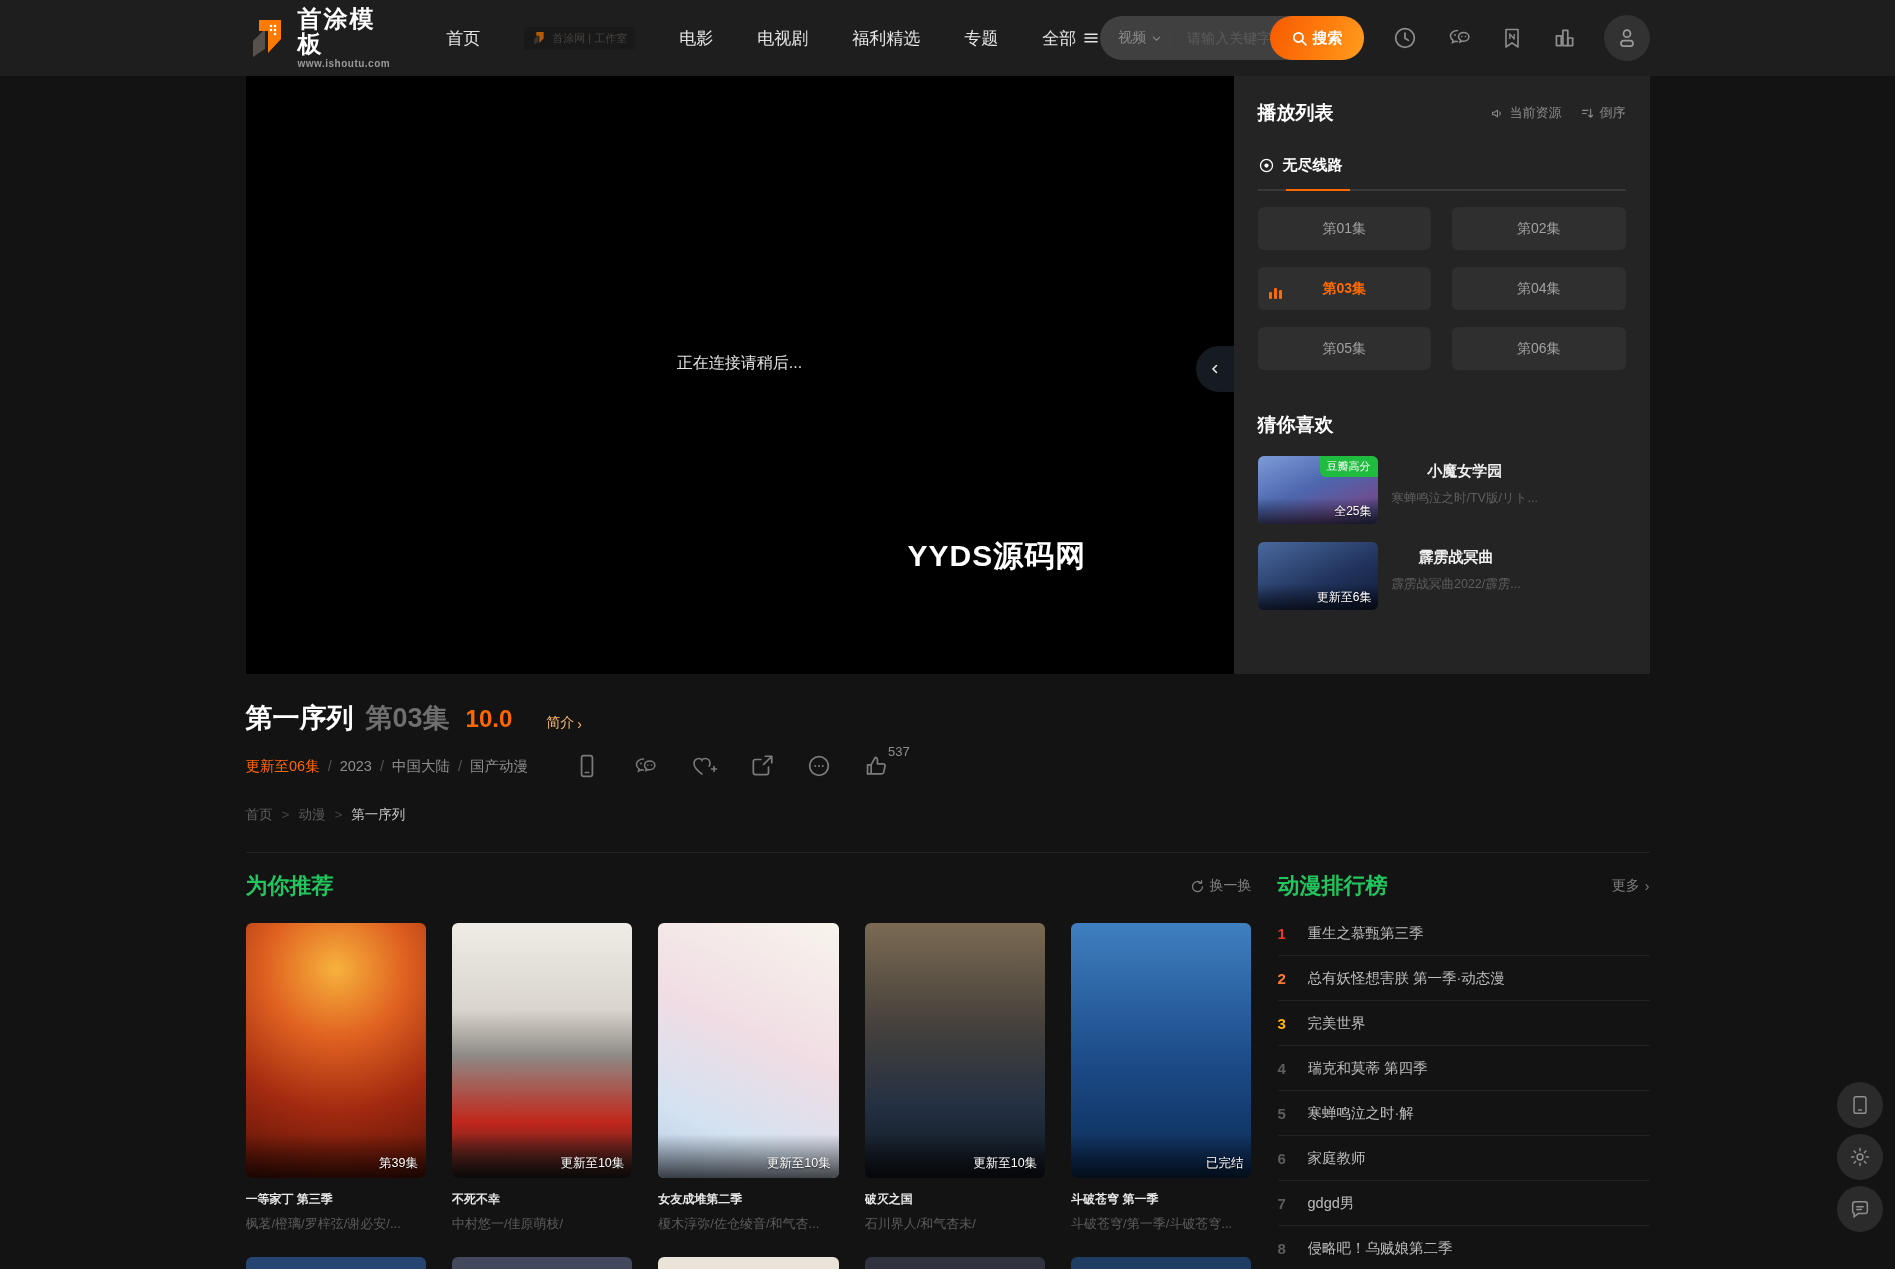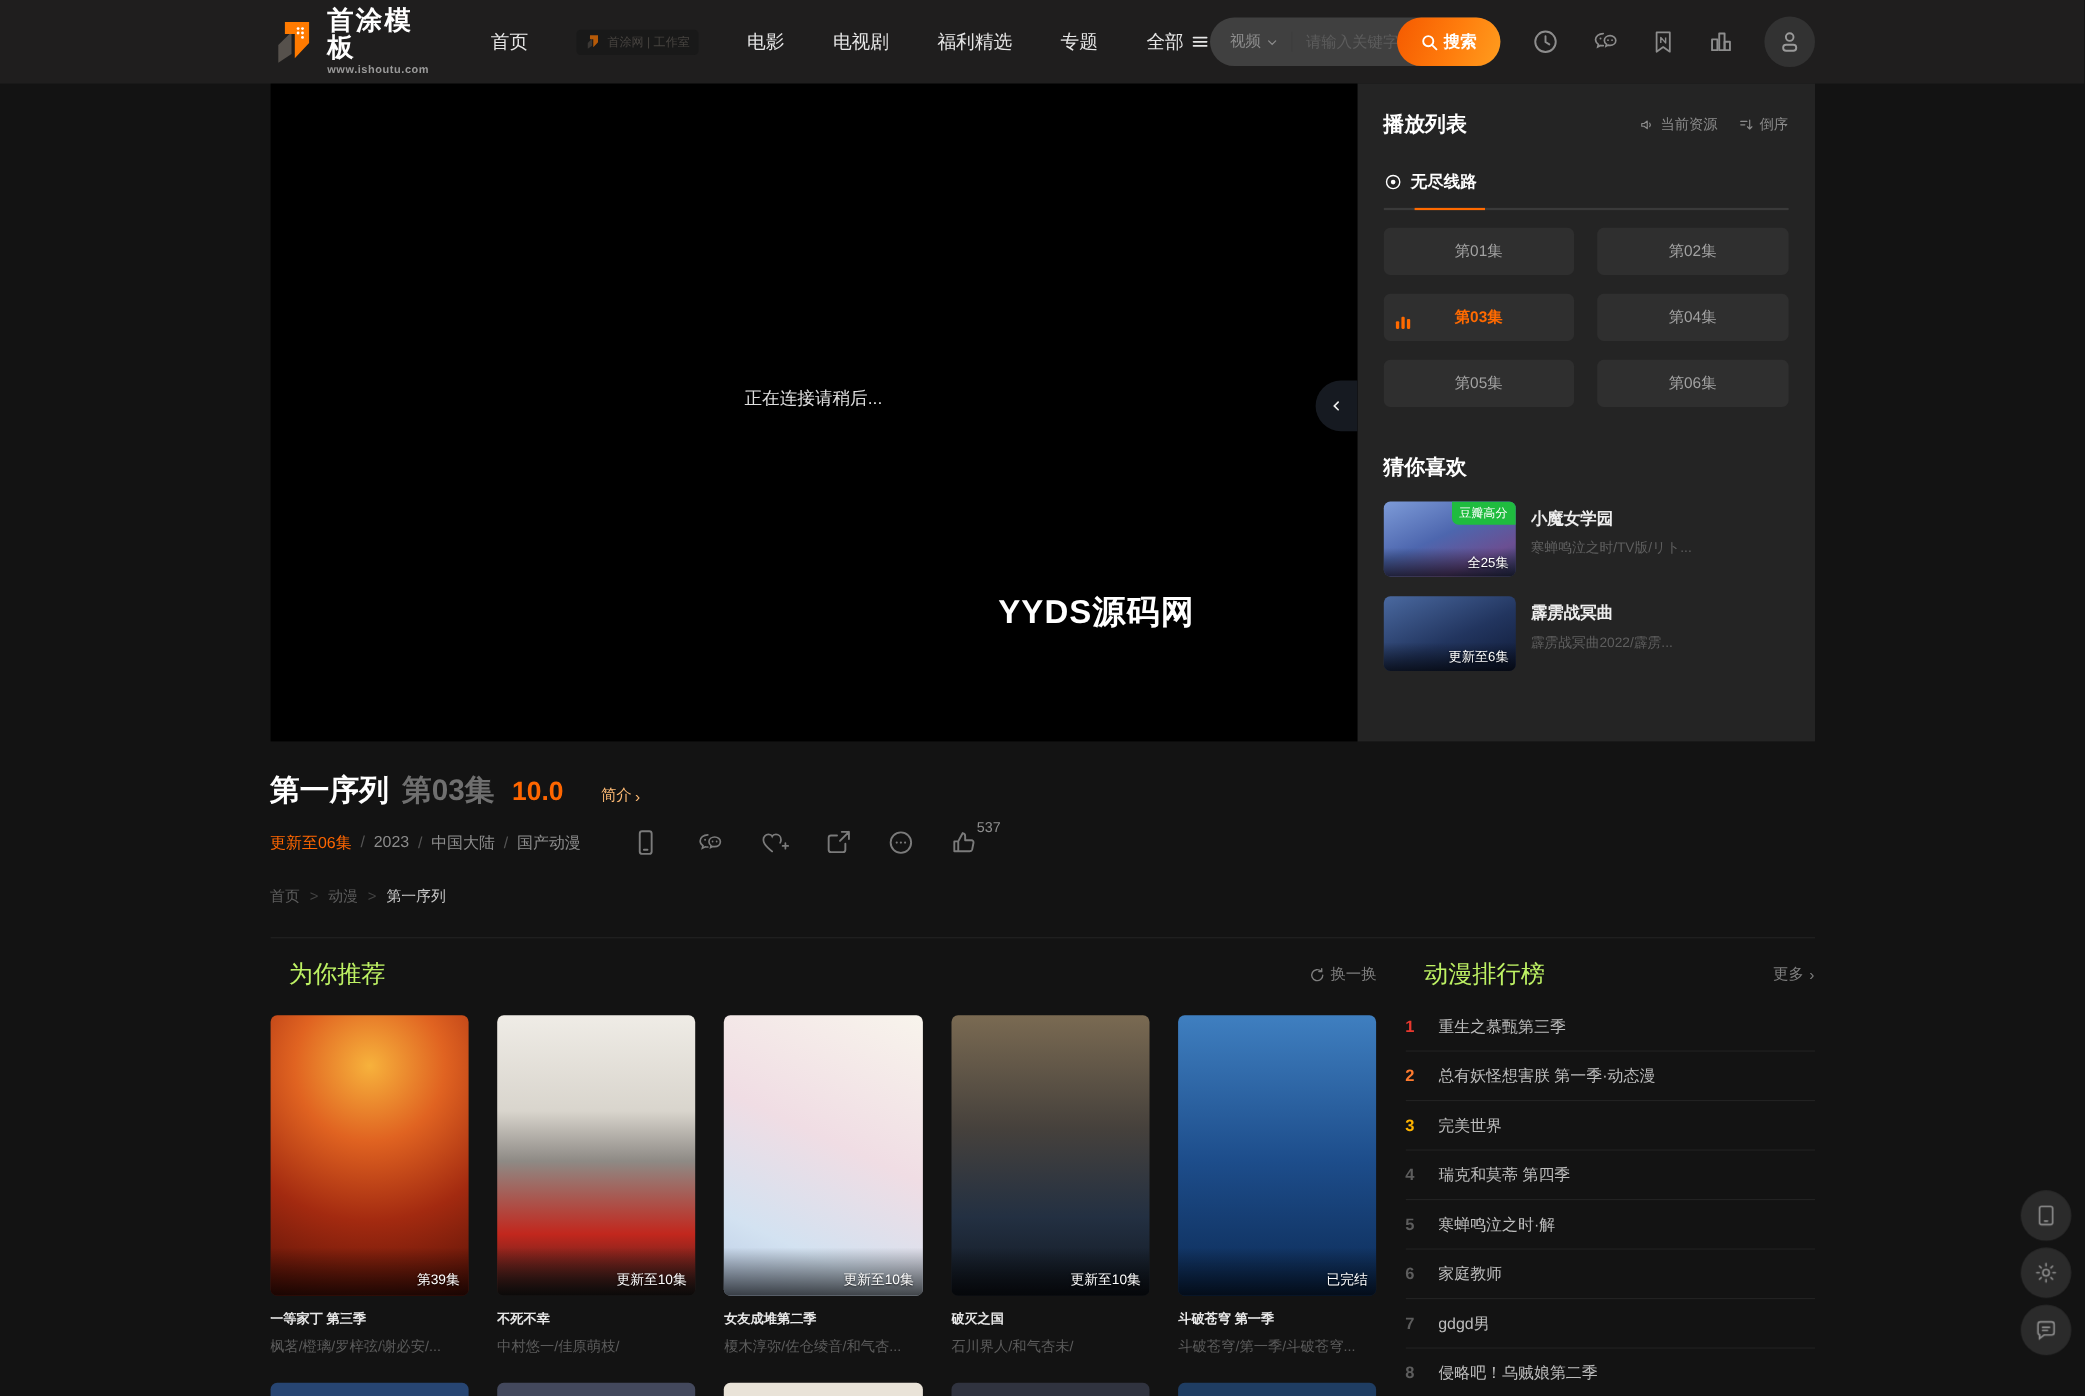--- a/index.html
+++ b/index.html
@@ -61,21 +61,21 @@
 
   .guess-title { margin-top:42px; font-size:19px; font-weight:700; color:#fff; }
   .guess-card { display:flex; margin-top:18px; gap:14px; cursor:pointer; }
   .guess-thumb { position:relative; width:120px; height:68px; border-radius:6px; overflow:hidden; flex:none; }
   .gt-1 { background:linear-gradient(155deg,#7d9bd8 0%,#4d66ae 45%,#6b4f92 75%,#37406e 100%); }
   .gt-2 { background:linear-gradient(155deg,#4a69a0 0%,#22355f 55%,#0f1a36 100%); }
   .guess-badge { position:absolute; top:0; right:0; background:#1fbc3f; color:#fff; font-size:11px; padding:3px 7px; border-radius:0 0 0 6px; }
   .guess-caption { position:absolute; right:6px; bottom:4px; color:#fff; font-size:12px; text-shadow:0 1px 2px rgba(0,0,0,.8); }
   .guess-thumb::after { content:""; position:absolute; left:0; right:0; bottom:0; height:26px; background:linear-gradient(transparent,rgba(0,0,0,.65)); }
   .guess-caption { z-index:2; }
-  .guess-meta { padding-top:6px; min-width:0; }
+  .guess-meta { padding-top:6px; min-width:0;text-align:center; }
   .guess-name { color:#eee; font-size:15px; font-weight:700; white-space:nowrap; overflow:hidden; text-overflow:ellipsis; }
   .guess-sub { margin-top:9px; color:#5f5f5f; font-size:12.5px; white-space:nowrap; overflow:hidden; text-overflow:ellipsis; }
 
   
   .info-section { padding-top:26px; }
   .title-row { display:flex; align-items:baseline; gap:12px; }
   .v-title { font-size:27px; font-weight:700; color:#fff; }
   .v-episode { font-size:27px; font-weight:700; color:#6f6f6f; }
   .v-score { font-size:24px; font-weight:700; color:#ff6600; margin-left:4px; }
   .v-intro { font-size:14px; color:#fdba74; margin-left:22px; cursor:pointer; display:flex; align-items:flex-end; gap:3px; }
@@ -90,21 +90,21 @@
   .crumb { cursor:pointer; }
   .crumb + .crumb::before { content:">"; margin:0 9px; color:#444; cursor:default; }
   .crumb:last-child { color:#c9c9c9; }
   .section-divider { margin-top:28px; border-bottom:1px solid #242424; }
 
   
   .columns { display:flex; margin-top:18px; gap:26px; }
   .col-left { flex:1; min-width:0; }
   .col-right { width:372px; flex:none; }
   .col-head { display:flex; align-items:center; }
-  .col-title { font-size:22px; font-weight:400; color:#bef264;margin-left:17px; }
+  .col-title { font-size:22px; font-weight:700; color:#22c55e; }
   .col-head-link { margin-left:auto; color:#7e7e7e; font-size:14px; display:flex; align-items:center; gap:5px; cursor:pointer; }
   .card-grid { margin-top:22px; display:grid; grid-template-columns:repeat(5,1fr); gap:26px; }
   .poster { position:relative; height:255px; border-radius:6px; overflow:hidden; cursor:pointer; }
   .poster::after { content:""; position:absolute; left:0; right:0; bottom:0; height:44px; background:linear-gradient(transparent,rgba(0,0,0,.7)); }
   .poster-badge { position:absolute; right:8px; bottom:6px; color:#fff; font-size:12.5px; z-index:2; text-shadow:0 1px 2px rgba(0,0,0,.8); }
   .pp-1 { background:radial-gradient(circle at 50% 18%,#f7b23c 0%,#e06321 30%,#a32a10 62%,#551107 100%); }
   .pp-2 { background:linear-gradient(180deg,#efece6 0%,#d9d5cd 34%,#8e8a85 52%,#c2271d 78%,#23201e 100%); }
   .pp-3 { background:linear-gradient(205deg,#f8f4ec 0%,#f0dde4 45%,#d3e2f1 78%,#b9cbe4 100%); }
   .pp-4 { background:linear-gradient(180deg,#7a6a52 0%,#46413c 40%,#233042 72%,#10161f 100%); }
   .pp-5 { background:linear-gradient(180deg,#3f7fc0 0%,#1d4d8b 52%,#0c2a54 100%); }

